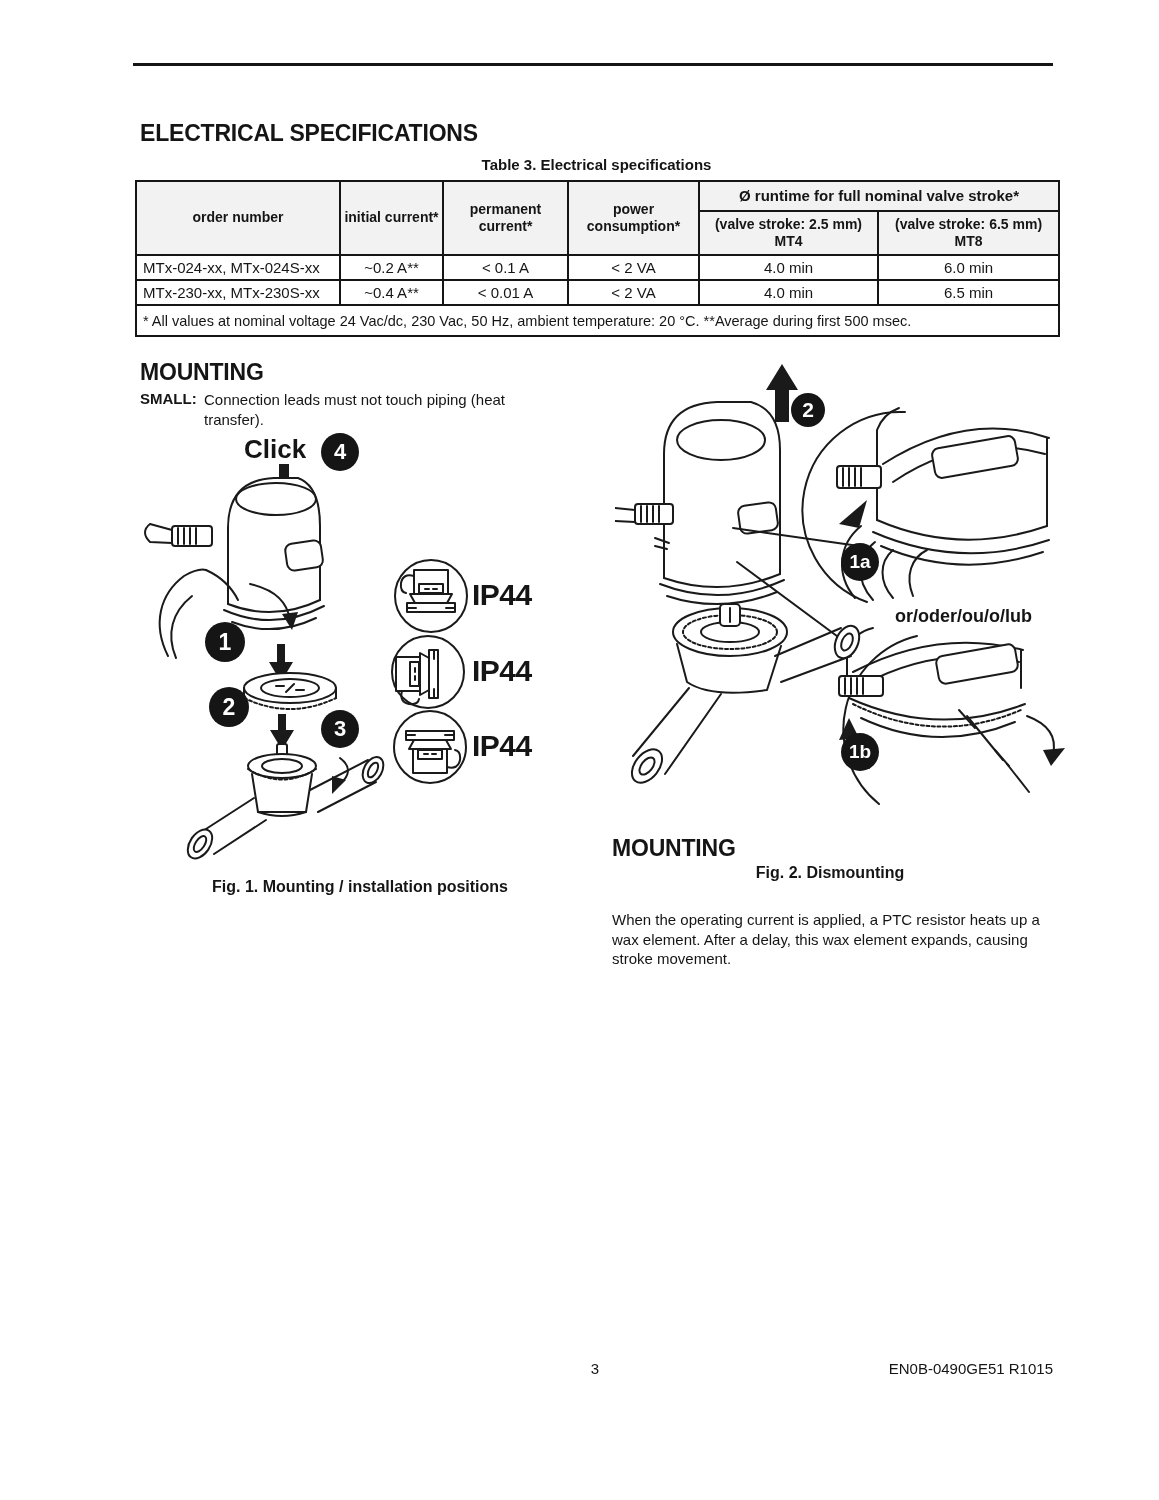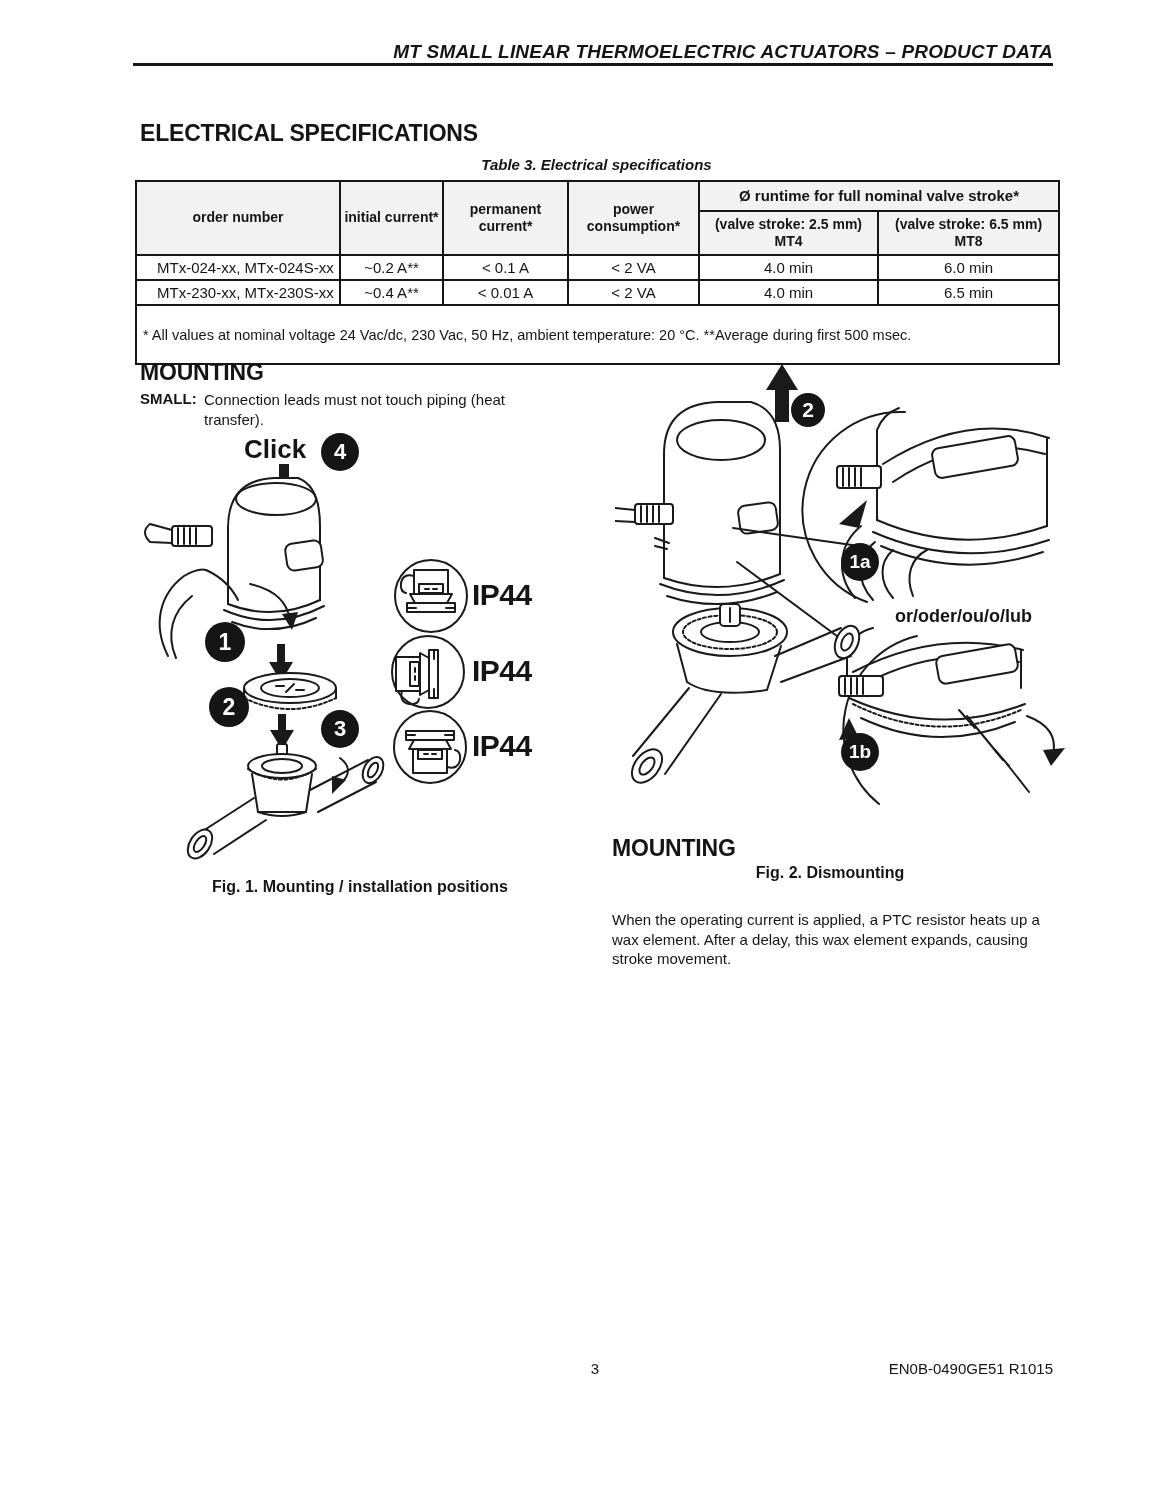--- a/index.html
+++ b/index.html
@@ -2,29 +2,29 @@
 <html><head>
 <meta charset="utf-8">
 <style>
   html,body{margin:0;padding:0;background:#e8e8e8;}
   .page{position:relative;width:1159px;height:1500px;background:#ffffff;
         font-family:"Liberation Sans","DejaVu Sans",sans-serif;color:#151515;overflow:hidden;}
   .abs{position:absolute;}
   .doc-header{right:106px;top:41px;font-size:19px;font-weight:bold;font-style:italic;letter-spacing:.2px;white-space:nowrap;}
   .rule{left:133px;top:63px;width:920px;height:3px;background:#151515;}
   .h-section{font-size:23px;font-weight:bold;letter-spacing:-.2px;white-space:nowrap;}
-  .tbl-caption{left:135px;top:156px;width:923px;text-align:center;font-size:15px;font-weight:bold;font-style:italic;}
+  .tbl-caption{left:135px;top:156px;width:923px;text-align:center;font-size:15px;font-weight:bold;}
   table.spec{position:absolute;left:135px;top:180px;width:923px;border-collapse:collapse;table-layout:fixed;}
   table.spec th,table.spec td{border:2px solid #151515;vertical-align:middle;}
   table.spec th{background:#f2f2f2;font-size:14px;font-weight:bold;padding:1px 2px;line-height:1.25;}
   table.spec th.grp{font-size:15px;height:26px;}
   table.spec th.two{height:40px;}
   table.spec td{text-align:center;font-size:15px;height:23px;padding:0 4px;white-space:nowrap;}
-  table.spec td.left{text-align:left;padding-left:20px;}
-  table.spec td.foot{text-align:left;font-size:14.5px;height:25px;padding:16px 6px;white-space:nowrap;}
+  table.spec td.left{text-align:left;padding-left:6px;}
+  table.spec td.foot{text-align:left;font-size:14.5px;height:25px;padding:2px 6px;white-space:nowrap;}
   .note-label{left:140px;top:390px;font-size:15px;font-weight:bold;}
   .note-text{left:204px;top:390px;width:348px;font-size:15px;line-height:20px;}
   .fig{position:absolute;}
   .fig svg{position:absolute;left:0;top:0;}
   .fig svg *{stroke:#1a1a1a;stroke-width:2;fill:none;stroke-linecap:round;stroke-linejoin:round;}
   .fig svg .f{fill:#1a1a1a;stroke:none;}
   .fig svg .w{fill:#ffffff;}
   .badge{position:absolute;background:#151515;color:#fff;border-radius:50%;
          display:flex;align-items:center;justify-content:center;font-weight:bold;}
   .click-label{font-size:26px;font-weight:bold;}
@@ -33,21 +33,20 @@
   .or-label{position:absolute;font-size:18px;font-weight:bold;white-space:nowrap;}
   .func-body{left:612px;top:866px;width:448px;font-size:15px;line-height:19.5px;margin-top:44px;}
   .footer-page{left:560px;top:1360px;width:70px;text-align:center;font-size:15px;}
   .footer-code{right:106px;top:1360px;font-size:15px;white-space:nowrap;}
 </style>
 </head>
 <body>
 
 <div class="page">
 
-  <div class="abs doc-header">MT SMALL LINEAR THERMOELECTRIC ACTUATORS – PRODUCT DATA</div>
   <div class="abs rule"></div>
 
   <div class="abs h-section" style="left:140px;top:120px;">ELECTRICAL SPECIFICATIONS</div>
   <div class="abs tbl-caption">Table 3. Electrical specifications</div>
 
   <table class="spec">
     <colgroup>
       <col style="width:204px">
         <col style="width:103px">
         <col style="width:125px">

